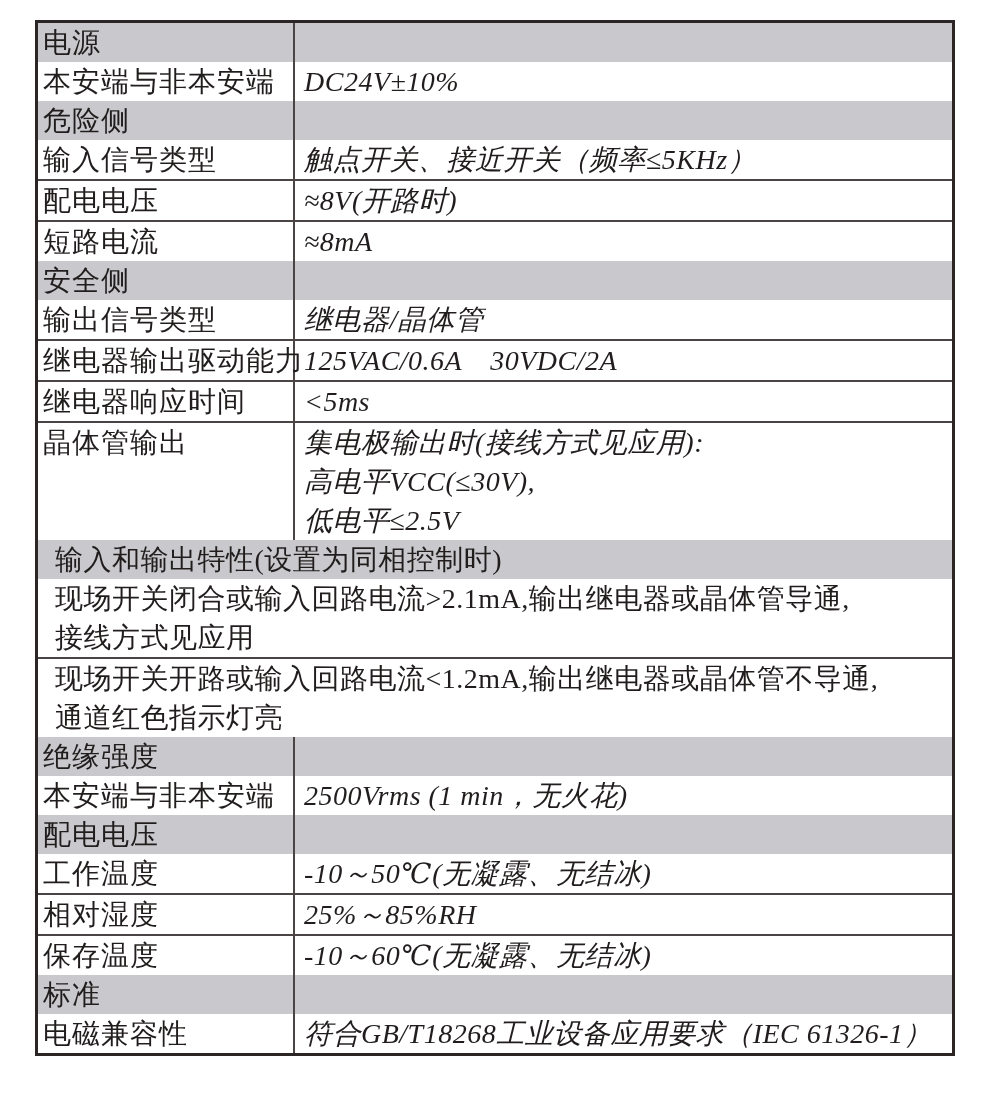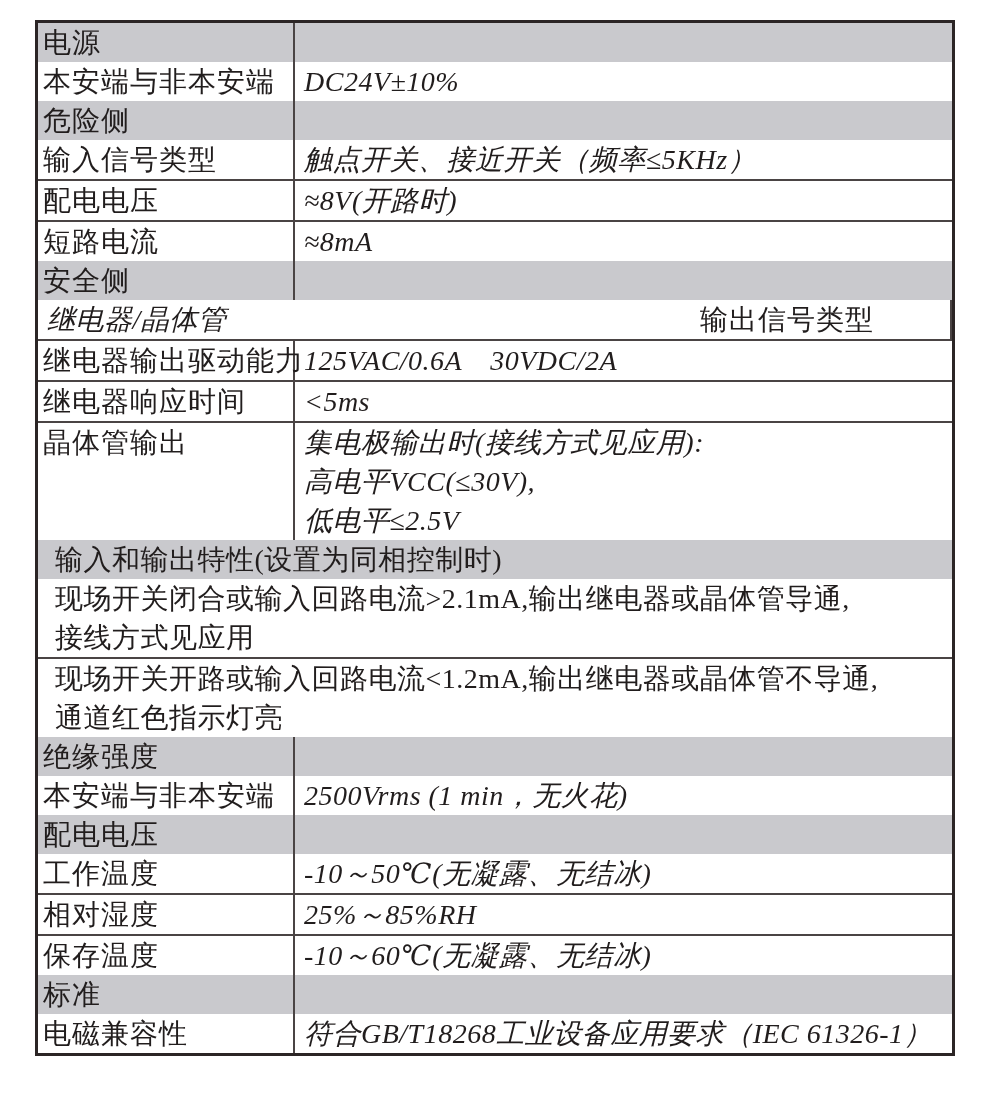--- a/index.html
+++ b/index.html
@@ -94,24 +94,24 @@
       <div class="cell label">短路电流</div>
       <div class="cell value">
         <div class="vline">≈8mA</div>
       </div>
     </div>
     <div class="row section">
       <div class="cell label">安全侧</div>
       <div class="cell value"></div>
     </div>
     <div class="row">
+      <div class="cell label">输出信号类型</div>
       <div class="cell value">
         <div class="vline">继电器/晶体管</div>
       </div>
-      <div class="cell label">输出信号类型</div>
     </div>
     <div class="row bt">
       <div class="cell label">继电器输出驱动能力</div>
       <div class="cell value">
         <div class="vline">125VAC/0.6A　30VDC/2A</div>
       </div>
     </div>
     <div class="row bt">
       <div class="cell label">继电器响应时间</div>
       <div class="cell value">

